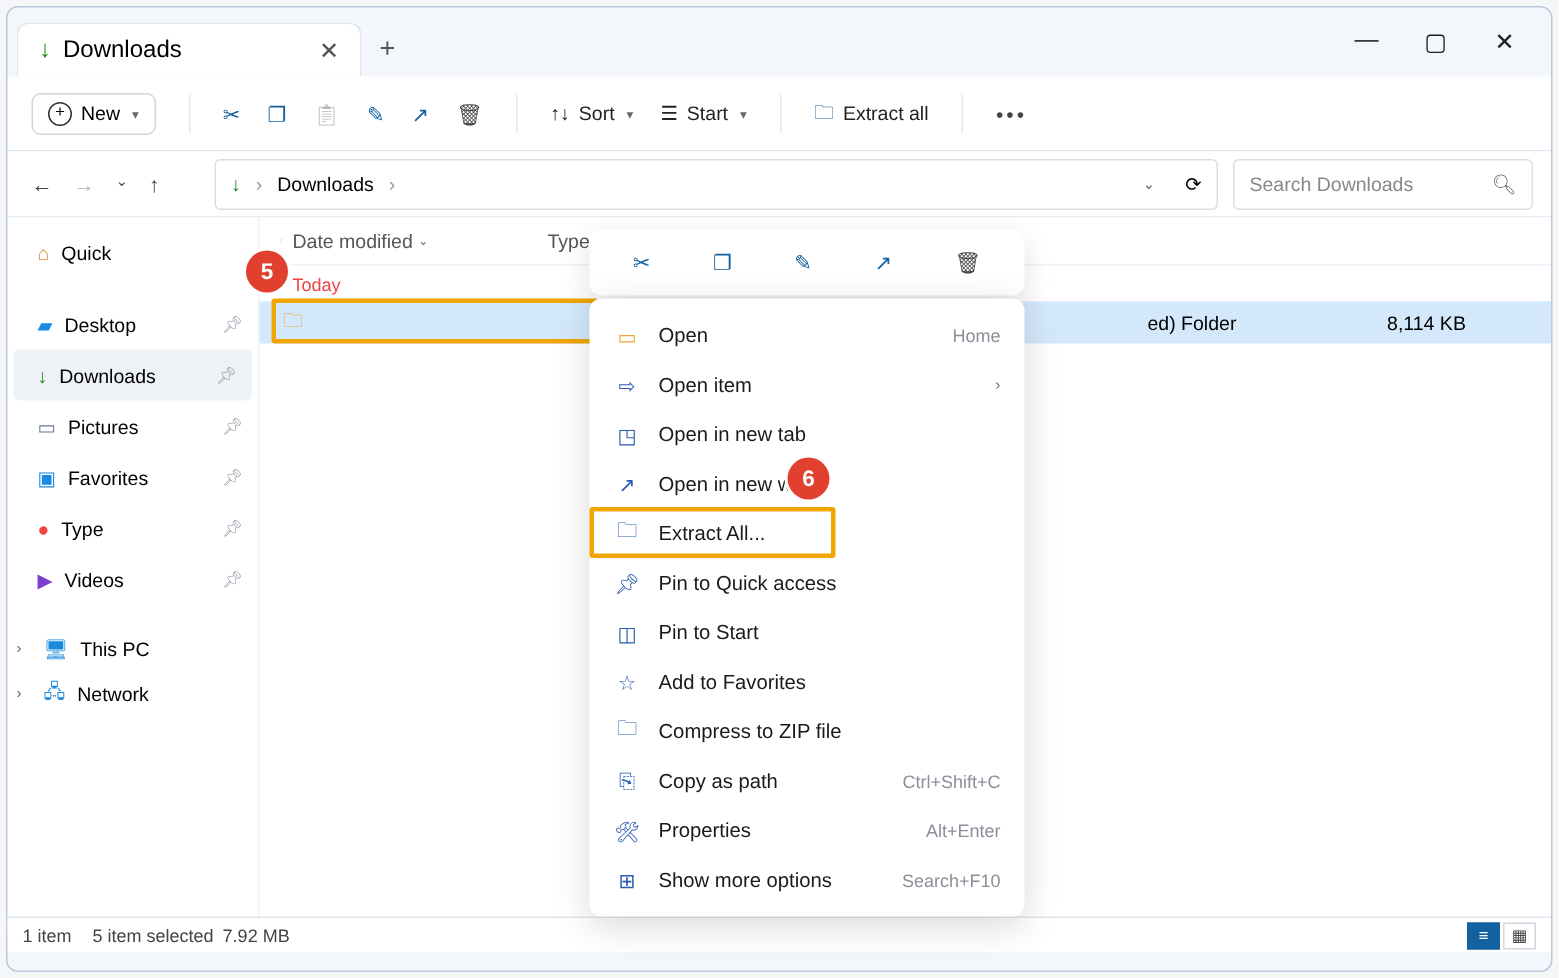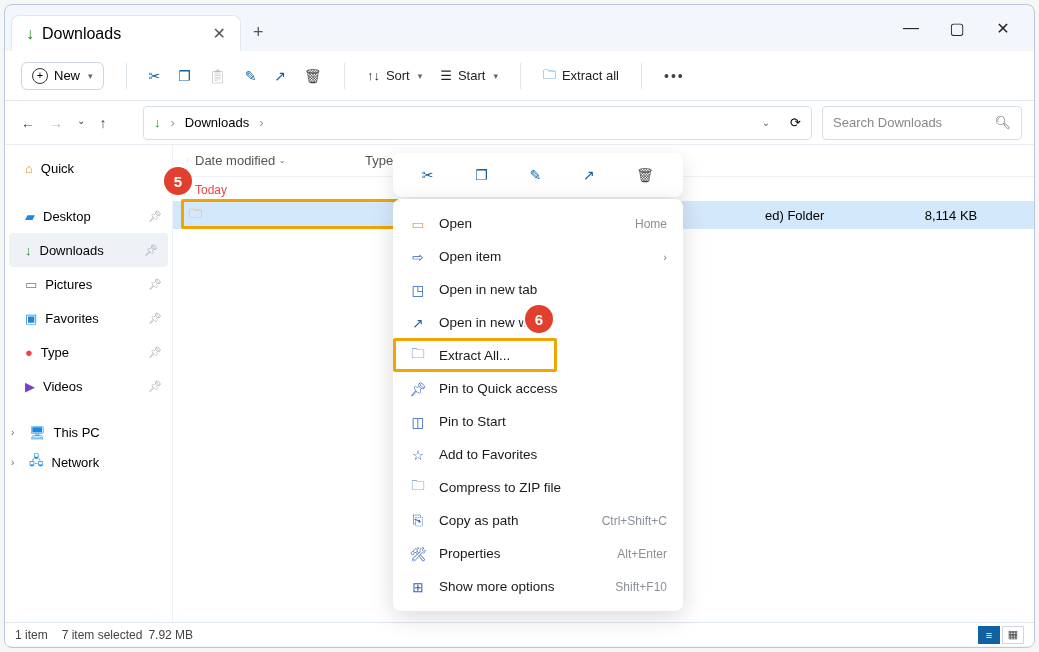--- a/index.html
+++ b/index.html
@@ -120,21 +120,21 @@
   .ctxitem .shortcut { margin-left: auto; color: #8a8f98; font-size: 12px; }
   .ctxitem .chevright { margin-left: auto; color: #777; font-size: 11px; }
   .ctxicon { width: 18px; display: inline-flex; justify-content: center; color: #2a5db0; }
   .ctx-highlight {
     position: absolute; left: 220px; top: 234px; width: 164px; height: 34px;
     border: 3px solid #f0a500; border-radius: 2px; z-index: 40; pointer-events: none;
   }
 
   
   .statusbar {
-    position: absolute; bottom: 1px; left: 0; right: 0; height: 24px; background: #fff;
+    position: absolute; bottom: 12px; left: 0; right: 0; height: 24px; background: #fff;
     border-top: 1px solid #e0e6ee; display: flex; align-items: center; font-size: 12px;
     color: #444; padding: 0 10px;
   }
   .statusbar .right { margin-left: auto; display: flex; gap: 2px; }
   .viewbtn {
     width: 22px; height: 18px; border: 1px solid #cfd6df; display:flex; align-items:center;
     justify-content:center; font-size: 11px;
   }
   .viewbtn.sel { background:#1261a0; color:#fff; border-color:#1261a0;}
 
@@ -344,35 +344,35 @@
           <span class="shortcut">Ctrl+Shift+C</span>
         </div>
         <div class="ctxitem">
           <span class="ctxicon">🛠︎</span>
           <span>Properties</span>
           <span class="shortcut">Alt+Enter</span>
         </div>
         <div class="ctxitem">
           <span class="ctxicon">⊞</span>
           <span>Show more options</span>
-          <span class="shortcut">Shift+F10</span>
+          <span class="shortcut">Search+F10</span>
         </div>
       </div>
 
       <div class="ctx-highlight" style="top:193px;"></div>
       <div class="badge" style="left:352px; top:160px;">
           <span>6</span>
         </div>
     </div>
   </div>
 
   <div class="statusbar">
     <span>1 item</span>
     <span style="width:14px;"></span>
-    <span>7 item selected</span>
+    <span>5 item selected</span>
     <span style="width:6px;"></span>
     <span>7.92 MB</span>
     <div class="right">
       <div class="viewbtn sel">≡</div>
       <div class="viewbtn">▦</div>
     </div>
   </div>
 
 </div>
 

